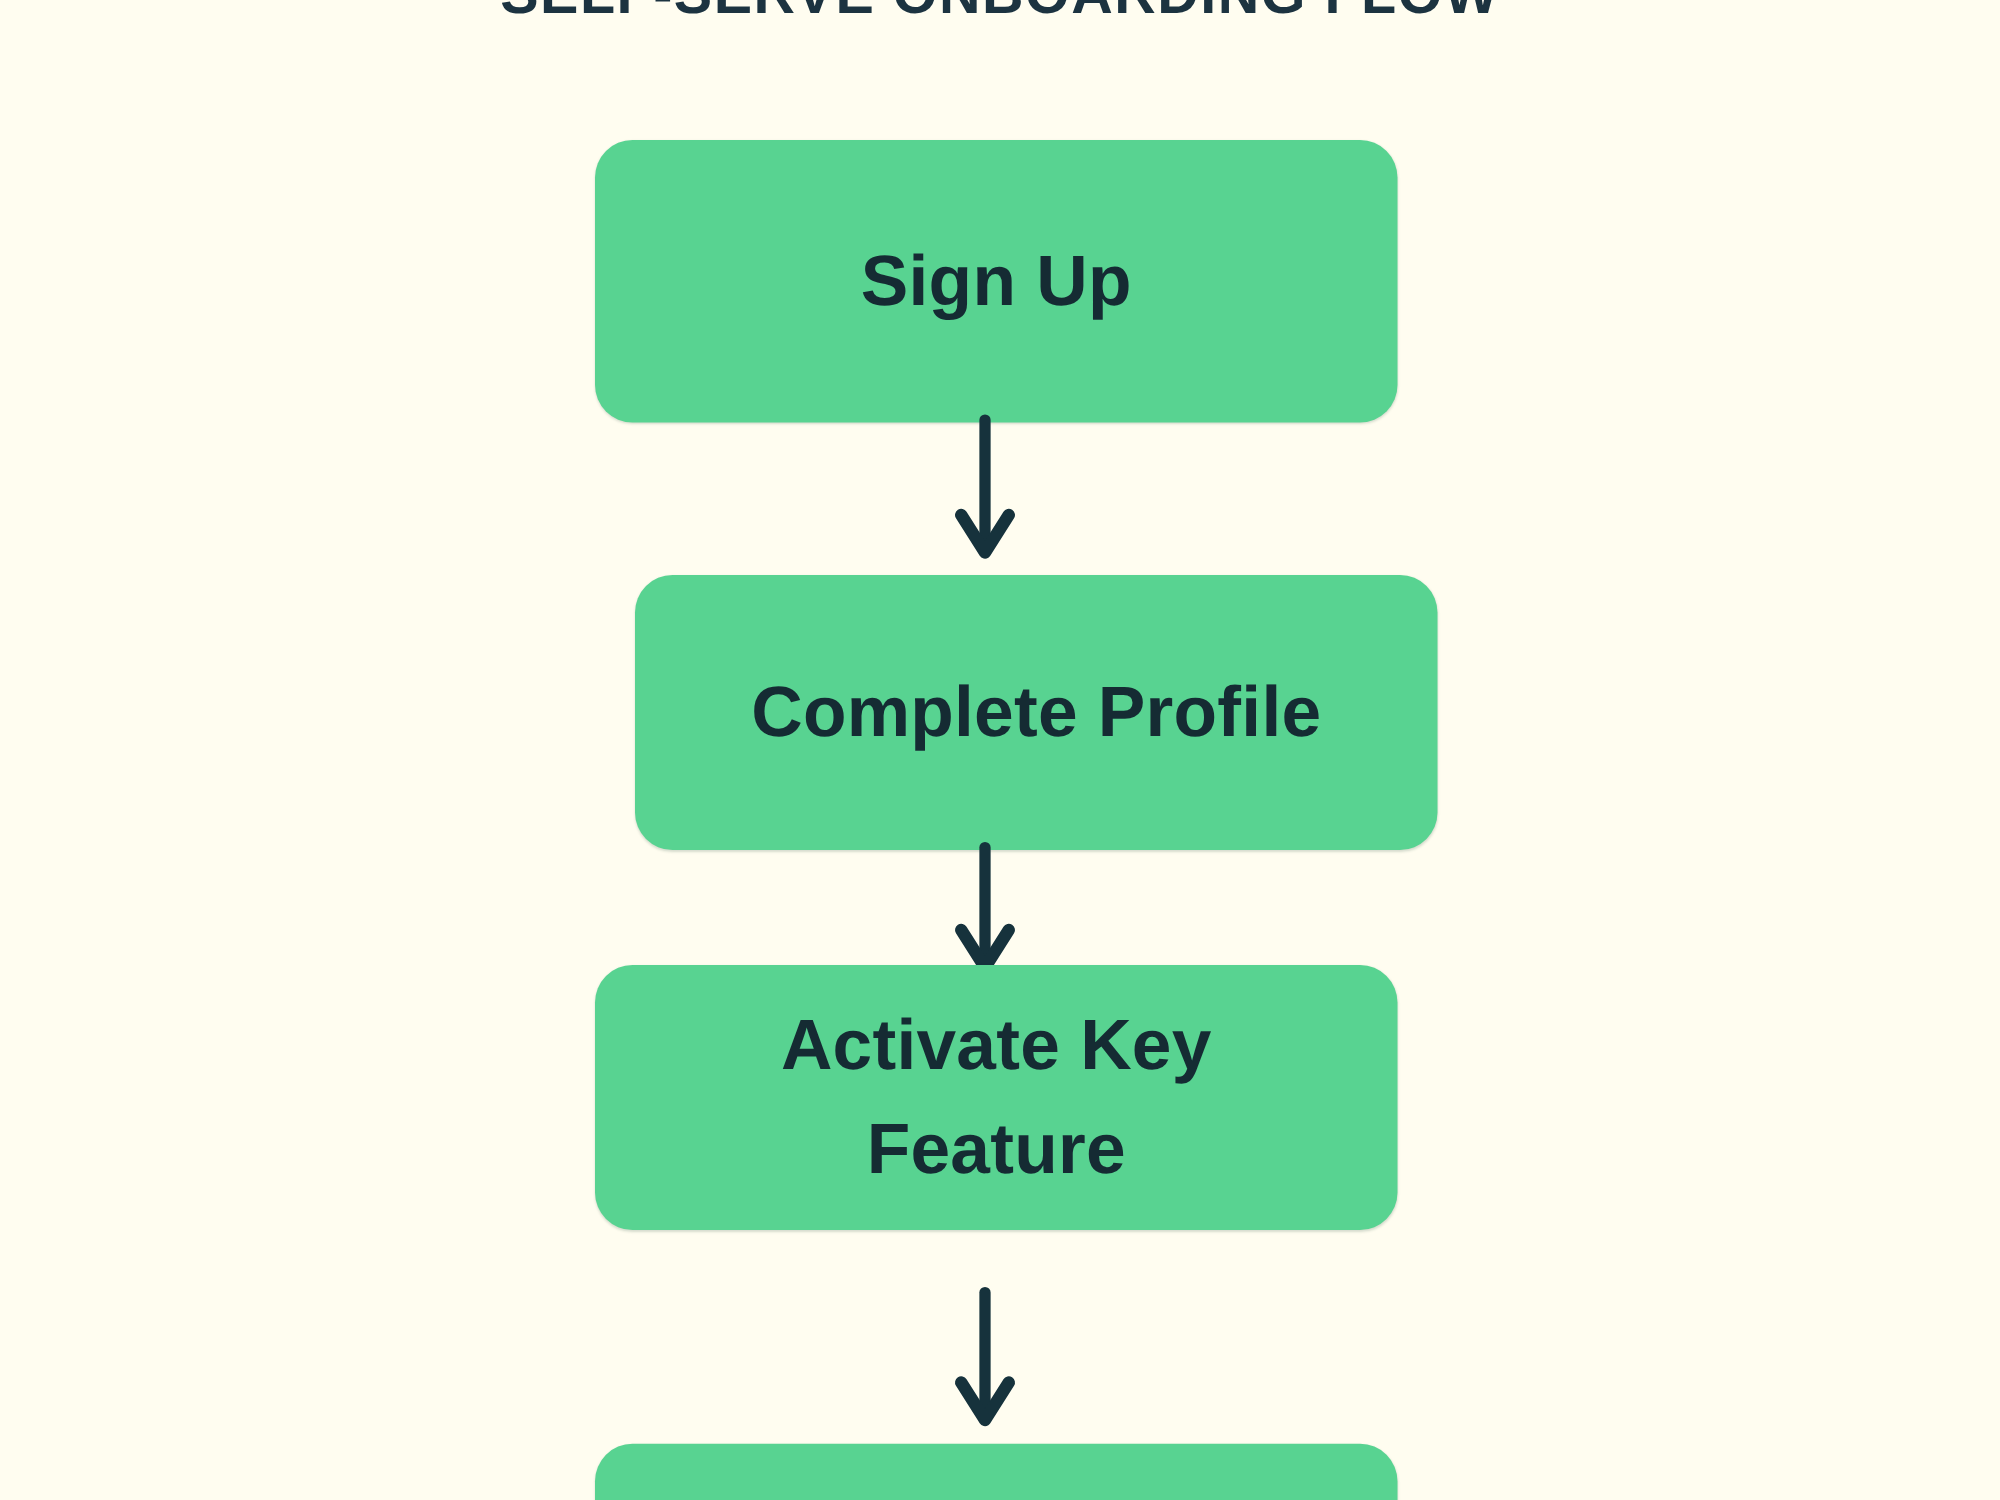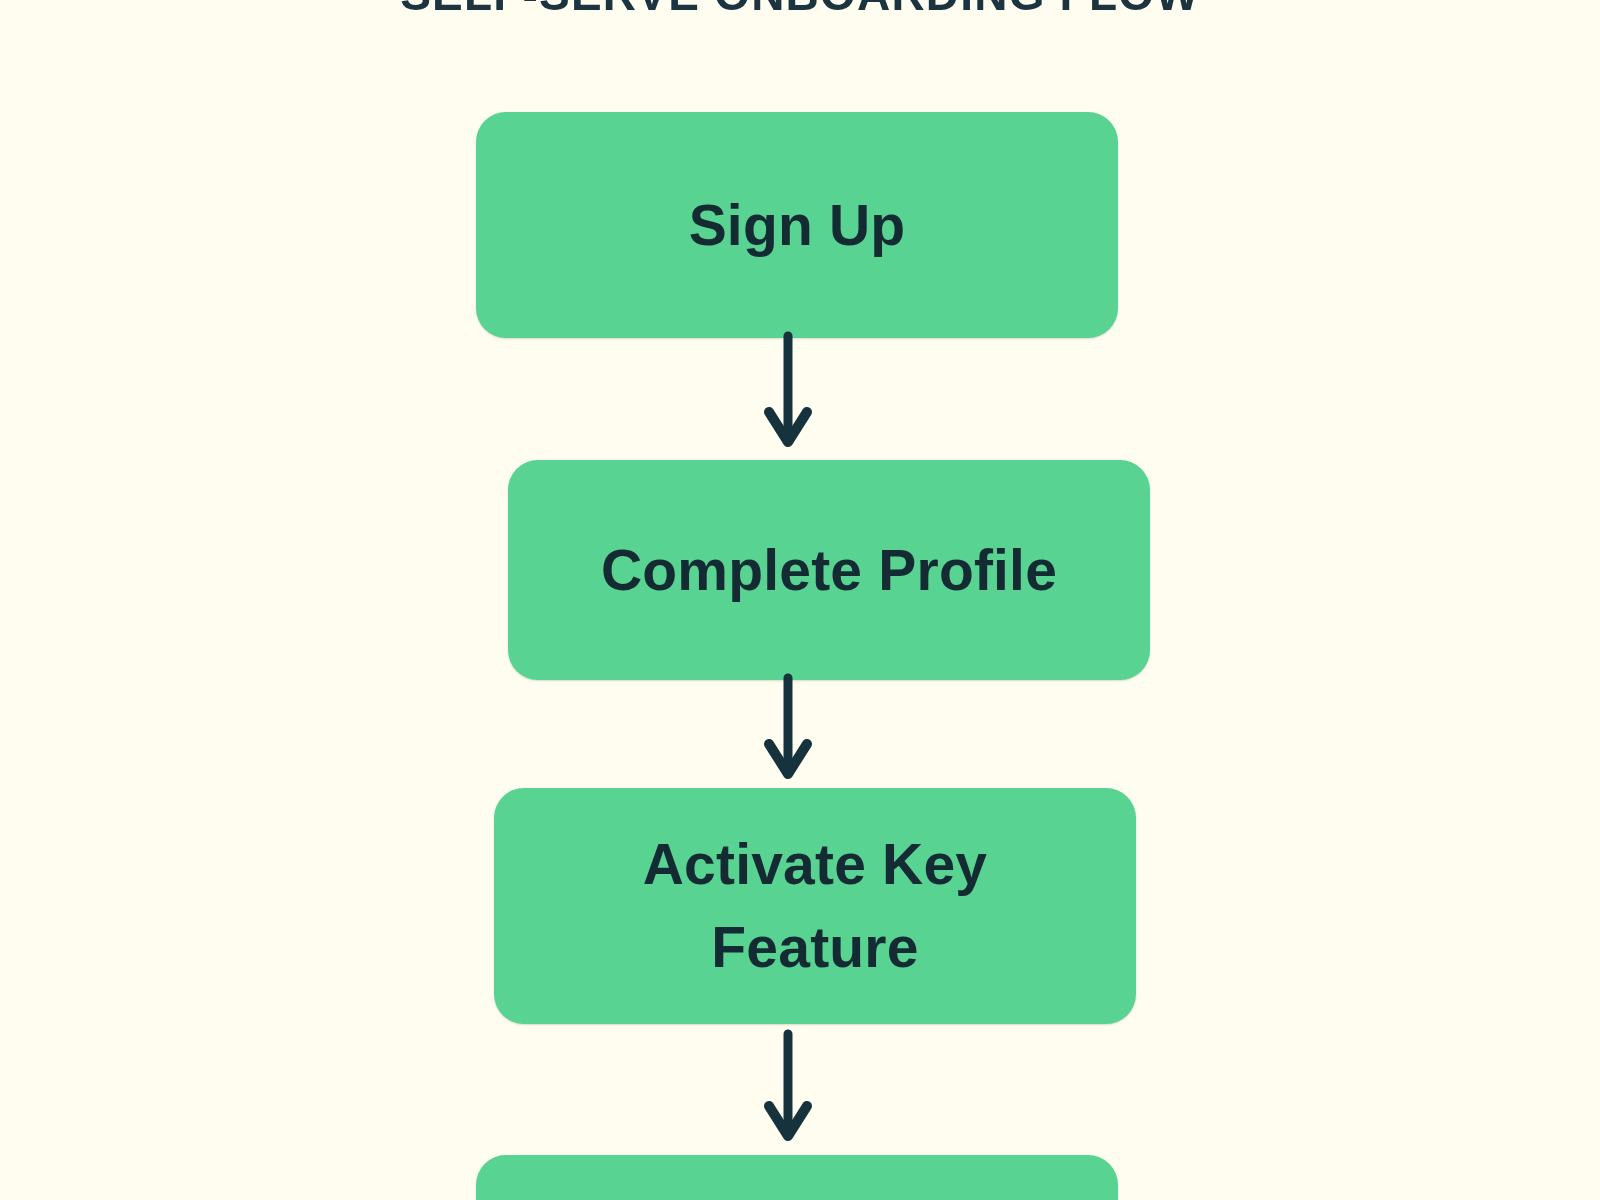--- a/index.html
+++ b/index.html
@@ -58,21 +58,21 @@
     font-size: 57px;
     font-weight: 700;
     line-height: 1.45;
     color: #152b33;
     letter-spacing: 0.2px;
     white-space: pre-line;
   }
 
   #node-1 { top: 112px;  height: 226px; }
   #node-2 { top: 460px;  height: 220px; margin-left: 32px; }
-  #node-3 { top: 788px;  height: 236px; margin-left: 18px; }
+  #node-3 { top: 772px;  height: 212px; }
   #node-4 { top: 1155px; height: 160px; }  
 
   
   .connector {
     position: absolute;
     left: 766px;
     width: 44px;
   }
   .connector svg { display: block; overflow: visible; }
 

